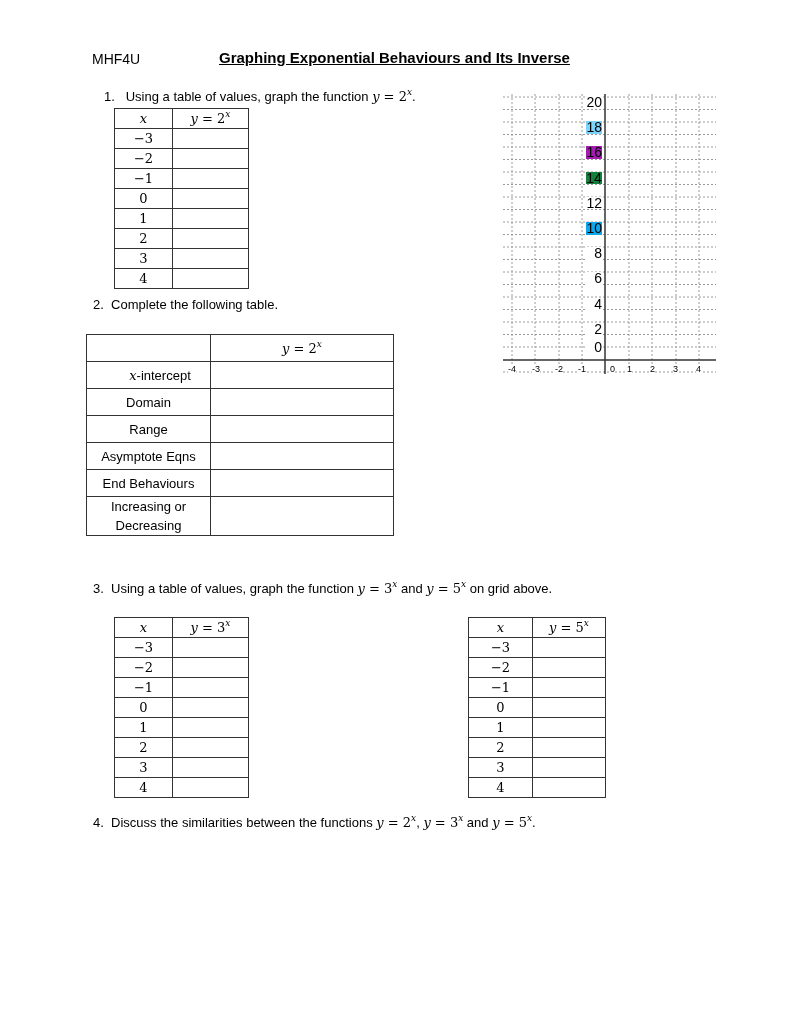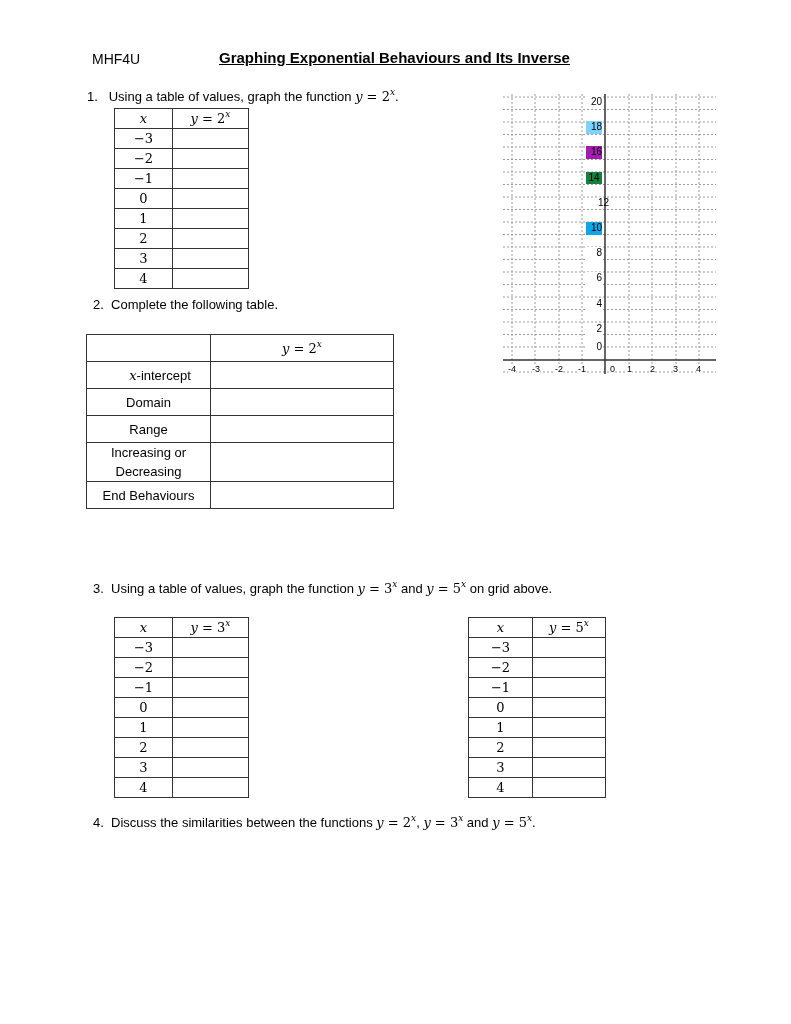--- a/index.html
+++ b/index.html
@@ -16,21 +16,21 @@
   .vt td { height:19px; font-family:"DejaVu Serif","Liberation Serif",serif; font-size:13px; line-height:18px; }
   .pt td { font-family:"Liberation Sans", sans-serif; font-size:13px; }
   .grid { position:absolute; left:503px; top:94px; width:213px; height:280px; }
 </style>
 </head>
 <body>
 
 <div class="abs txt" style="left:92px;top:51px;font-size:14px;">MHF4U</div>
 <div class="abs title" style="left:219px;top:49px;">Graphing Exponential Behaviours and Its Inverse</div>
 
-<div class="abs txt" style="left:87px;top:89px;">
+<div class="abs txt" style="left:104px;top:89px;">
   <span>1.</span>&nbsp;&nbsp;
   <span>Using a table of values, graph the function </span><span class="math"><span class="mi">y</span><span> = 2</span><sup class="mi">x</sup></span><span>.</span>
 </div>
 
 <table class="vt" style="left:114px;top:108px;width:135px;">
   <tbody>
       <tr>
     <td style="width:57px;" class="math"><span class="mi">x</span></td>
     <td class="math"><span class="mi">y</span><span> = 2</span><sup class="mi">x</sup></td>
   </tr>
@@ -104,30 +104,30 @@
       <line x1="0" y1="240.5" x2="213" y2="240.5"></line>
       <line x1="0" y1="253" x2="213" y2="253"></line>
       <line x1="0" y1="278" x2="213" y2="278"></line>
     </g>
 
     <line x1="102" y1="0" x2="102" y2="280" stroke="#333" stroke-width="1.5"></line>
     <line x1="0" y1="266" x2="213" y2="266" stroke="#333" stroke-width="1.5"></line>
   </svg>
 </div>
 
-<div class="abs" style="left:586px;top:96px;width:16px;font-size:10px;line-height:12.6px;text-align:right;">
+<div class="abs" style="left:586px;top:96px;width:16px;font-size:14px;line-height:12.6px;text-align:right;">
   <div style="background:#fff;">20</div>
   <div style="height:12.6px;"></div>
   <div style="background:#7dd3fc;">18</div>
   <div style="height:12.6px;"></div>
   <div style="background:#a21caf;">16</div>
   <div style="height:12.6px;"></div>
   <div style="background:#15803d;text-align:center;">14</div>
   <div style="height:12.6px;"></div>
-  <div style="background:#fff;margin-left:12px;">12</div>
+  <div style="background:#fff;">12</div>
   <div style="height:12.6px;"></div>
   <div style="background:#0ea5e9;">10</div>
   <div style="height:12.6px;"></div>
   <div style="background:#fff;">8</div>
   <div style="height:12.6px;"></div>
   <div style="background:#fff;">6</div>
   <div style="height:12.6px;"></div>
   <div style="background:#fff;">4</div>
   <div style="height:12.6px;"></div>
   <div style="background:#fff;">2</div>
@@ -163,30 +163,34 @@
   </tr>
   <tr>
     <td style="height:26px;">Domain</td>
     <td></td>
   </tr>
   <tr>
     <td style="height:26px;">Range</td>
     <td></td>
   </tr>
   <tr>
+    <td style="height:26px;">Asymptote Eqns</td>
+    <td></td>
+  </tr>
+  <tr>
+    <td style="height:26px;">End Behaviours</td>
+    <td></td>
+  </tr>
+  <tr>
     <td style="height:38px;line-height:19px;">
           <div>Increasing or</div>
           <div>Decreasing</div>
         </td>
     <td></td>
   </tr>
-  <tr>
-    <td style="height:26px;">End Behaviours</td>
-    <td></td>
-  </tr>
 </tbody>
   </table>
 
 <div class="abs txt" style="left:93px;top:581px;">
   <span>3.</span>&nbsp;&nbsp;<span>Using a table of values, graph the function </span><span class="math"><span class="mi">y</span><span> = 3</span><sup class="mi">x</sup></span><span> and </span><span class="math"><span class="mi">y</span><span> = 5</span><sup class="mi">x</sup></span><span> on grid above.</span>
 </div>
 
 <table class="vt" style="left:114px;top:617px;width:135px;">
   <tbody>
       <tr>

